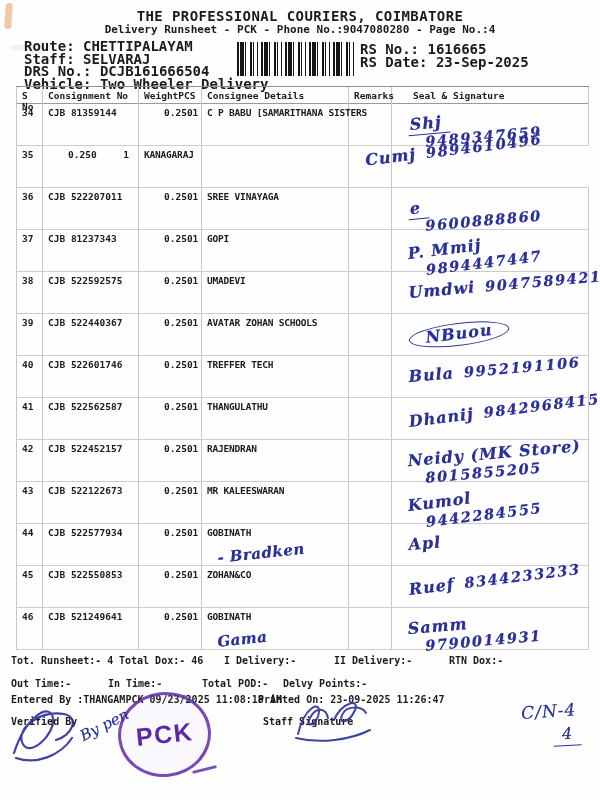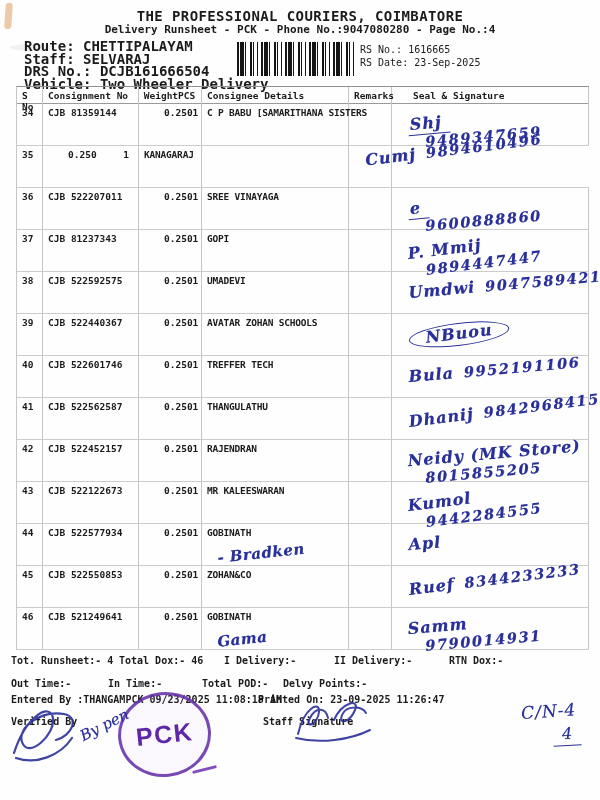--- a/index.html
+++ b/index.html
@@ -6,34 +6,34 @@
   body{margin:0;background:#e8e8e8}
   .page{position:relative;width:600px;height:800px;background:#fefefe;
         font-family:"DejaVu Sans Mono",monospace;color:#1b1b1b;overflow:hidden}
 
   
   .doc-title{position:absolute;top:8px;left:0;width:100%;text-align:center;
              font-size:14px;font-weight:bold;letter-spacing:.4px}
   .doc-subtitle{position:absolute;top:23px;left:0;width:100%;text-align:center;
                 font-size:11px;font-weight:bold}
   .info{position:absolute;left:24px;top:40px;font-size:14px;font-weight:bold;line-height:12.6px}
-  .rs-block{position:absolute;left:360px;top:43px;font-size:10px;font-weight:normal;line-height:13px}
+  .rs-block{position:absolute;left:360px;top:43px;font-size:14px;font-weight:bold;line-height:13px}
   .barcode{position:absolute;left:237px;top:42px;width:118px;height:34px;
     background:repeating-linear-gradient(90deg,#151515 0 2px,#fff 2px 3px,#151515 3px 7px,
      #fff 7px 8px,#151515 8px 9px,#fff 9px 13px,#151515 13px 15px,#fff 15px 16px,
      #151515 16px 17px,#fff 17px 20px,#151515 20px 21px,#fff 21px 24px)}
 
   
   .tbl{position:absolute;left:16px;top:86px;width:573px;border-top:1px solid #8f8f8f;
        border-left:1px solid #c6c6c6;font-size:9.5px;font-weight:bold}
   .thead,.trow{display:grid;grid-template-columns:26px 96px 63px 147px 43px 197px}
   .thead{height:17px;border-bottom:1px solid #9a9a9a}
   .trow{height:42px;border-bottom:1px solid #cccccc;overflow:visible}
   .c{border-right:1px solid #c6c6c6;padding:3px 2px 0 5px;position:relative;overflow:visible}
-  .c3h{display:flex;justify-content:center;padding-right:6px}
+  .c3h{display:flex;justify-content:flex-start;padding-right:6px}
   .c3{display:flex;justify-content:space-between;padding-left:25px;padding-right:9px}
   .c6h{padding-left:21px}
   .c6{padding:0}
   .pname{white-space:nowrap;letter-spacing:-.2px}
 
   
   .hw{font-family:"DejaVu Serif",serif;font-style:italic;color:#2a3099;
       text-shadow:.3px .2px .4px rgba(42,48,153,.55)}
   .sig{transform:rotate(-5deg);padding:5px 0 0 16px;line-height:17px;white-space:nowrap}
   .trow:nth-child(even) .sig{transform:rotate(-7deg)}

